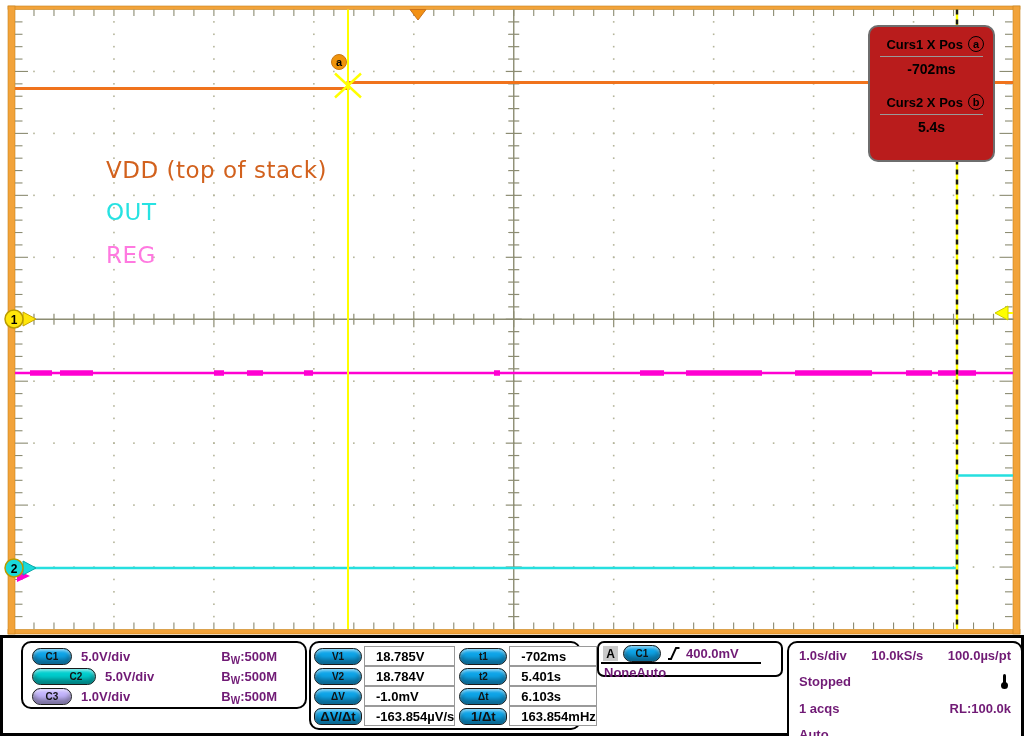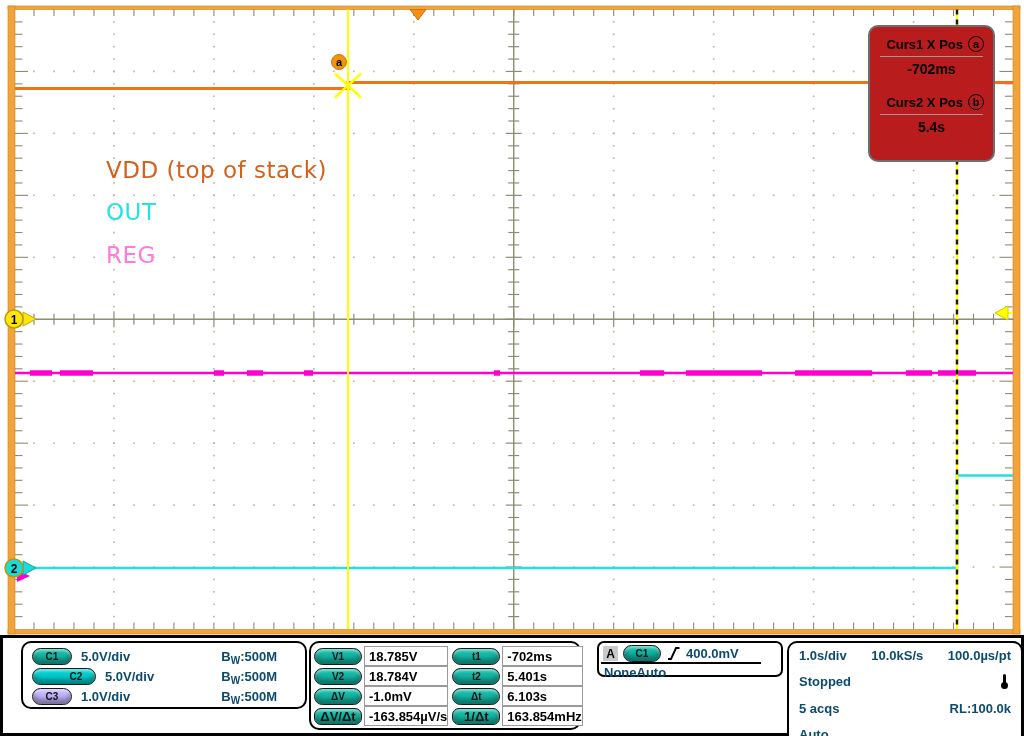--- a/index.html
+++ b/index.html
@@ -28,41 +28,41 @@
   
   .bottom{position:absolute;left:0;top:635px;width:1024px;height:101px;background:#fff;
           border:3px solid #000;box-sizing:border-box;}
   .bbox{position:absolute;background:#fff;border:2px solid #000;border-radius:10px;box-sizing:border-box;}
   .ch-box{left:18px;top:3px;width:286px;height:68px;padding:3px 0;}
   .meas-box{left:306px;top:3px;width:272px;height:89px;padding:2px 3px;}
   .trig-box{left:594px;top:3px;width:186px;height:36px;border-radius:7px;}
   .tb-box{left:784px;top:3px;width:236px;height:108px;padding:5px 10px;display:flex;
           flex-direction:column;justify-content:space-between;}
 
-  .bold13{font-weight:bold;font-size:13px;color:#0c4a6e;}
+  .bold13{font-weight:bold;font-size:13px;color:#701a75;}
   .pill{display:inline-flex;align-items:center;justify-content:center;width:38px;height:15px;
         border:1.3px solid #1a1a1a;border-radius:9px;font-weight:bold;font-size:10px;color:#111;
         box-shadow:inset 0 -5px 5px rgba(0,0,0,.38), inset 0 2px 3px rgba(255,255,255,.55);
         flex:none;letter-spacing:0;}
-  .pill.yellow{background:#14b8a6;}
+  .pill.yellow{background:#0ea5e9;}
   .pill.cyan{background:#00cfcf;padding-left:24px;}
   .pill.magenta{background:#c4b5fd;}
   .pill.small-text{font-size:13px;border-radius:7px;}
 
   .ch-row{display:flex;align-items:center;height:20px;padding:0 28px 0 9px;}
   .ch-scale{margin-left:9px;}
   .ch-bw{margin-left:auto;}
   .sub-w{font-size:10px;position:relative;top:3px;}
 
   .meas-grid{display:flex;gap:4px;height:100%;}
   .meas-col{flex:1;display:flex;flex-direction:column;justify-content:space-between;padding:1px 0;}
   .meas-row{display:flex;align-items:center;gap:2px;height:20px;}
   .meas-row .pill{width:46px;}
   .val-box{flex:1;height:20px;border:1px solid #9a9a9a;display:flex;align-items:center;
-           padding-left:4px;font-weight:bold;font-size:13px;box-sizing:border-box;background:#fff;}
+           padding-left:11px;font-weight:bold;font-size:13px;box-sizing:border-box;background:#fff;}
 
   .trig-row1{display:flex;align-items:center;gap:5px;padding:2px 0 0 4px;height:17px;}
   .a-badge{display:inline-flex;align-items:center;justify-content:center;width:15px;height:15px;
            background:#c9c9c9;font-weight:bold;font-size:12px;color:#000;flex:none;}
   .trig-divider{position:absolute;left:2px;top:19px;width:160px;border-top:2px solid #000;}
   .trig-row2{display:flex;justify-content:flex-start;padding:3px 10px 0 5px;}
 
   .tb-row{display:flex;justify-content:space-between;align-items:center;}
   .thermo{position:relative;width:7px;height:15px;flex:none;margin-right:3px;}
   .thermo .stem{position:absolute;left:2px;top:0;width:3px;height:11px;background:#000;border-radius:1.5px;}
@@ -1295,21 +1295,21 @@
         <span class="bold13">100.0µs/pt</span>
       </div>
       <div class="tb-row">
         <span class="bold13">Stopped</span>
         <span class="thermo">
             <span class="stem"></span>
             <span class="bulb"></span>
           </span>
       </div>
       <div class="tb-row">
-        <span class="bold13">5 acqs</span>
+        <span class="bold13">1 acqs</span>
         <span class="bold13">RL:100.0k</span>
       </div>
       <div class="tb-row">
         <span class="bold13">Auto</span>
       </div>
     </div>
 
   </div>
 </div>
 

